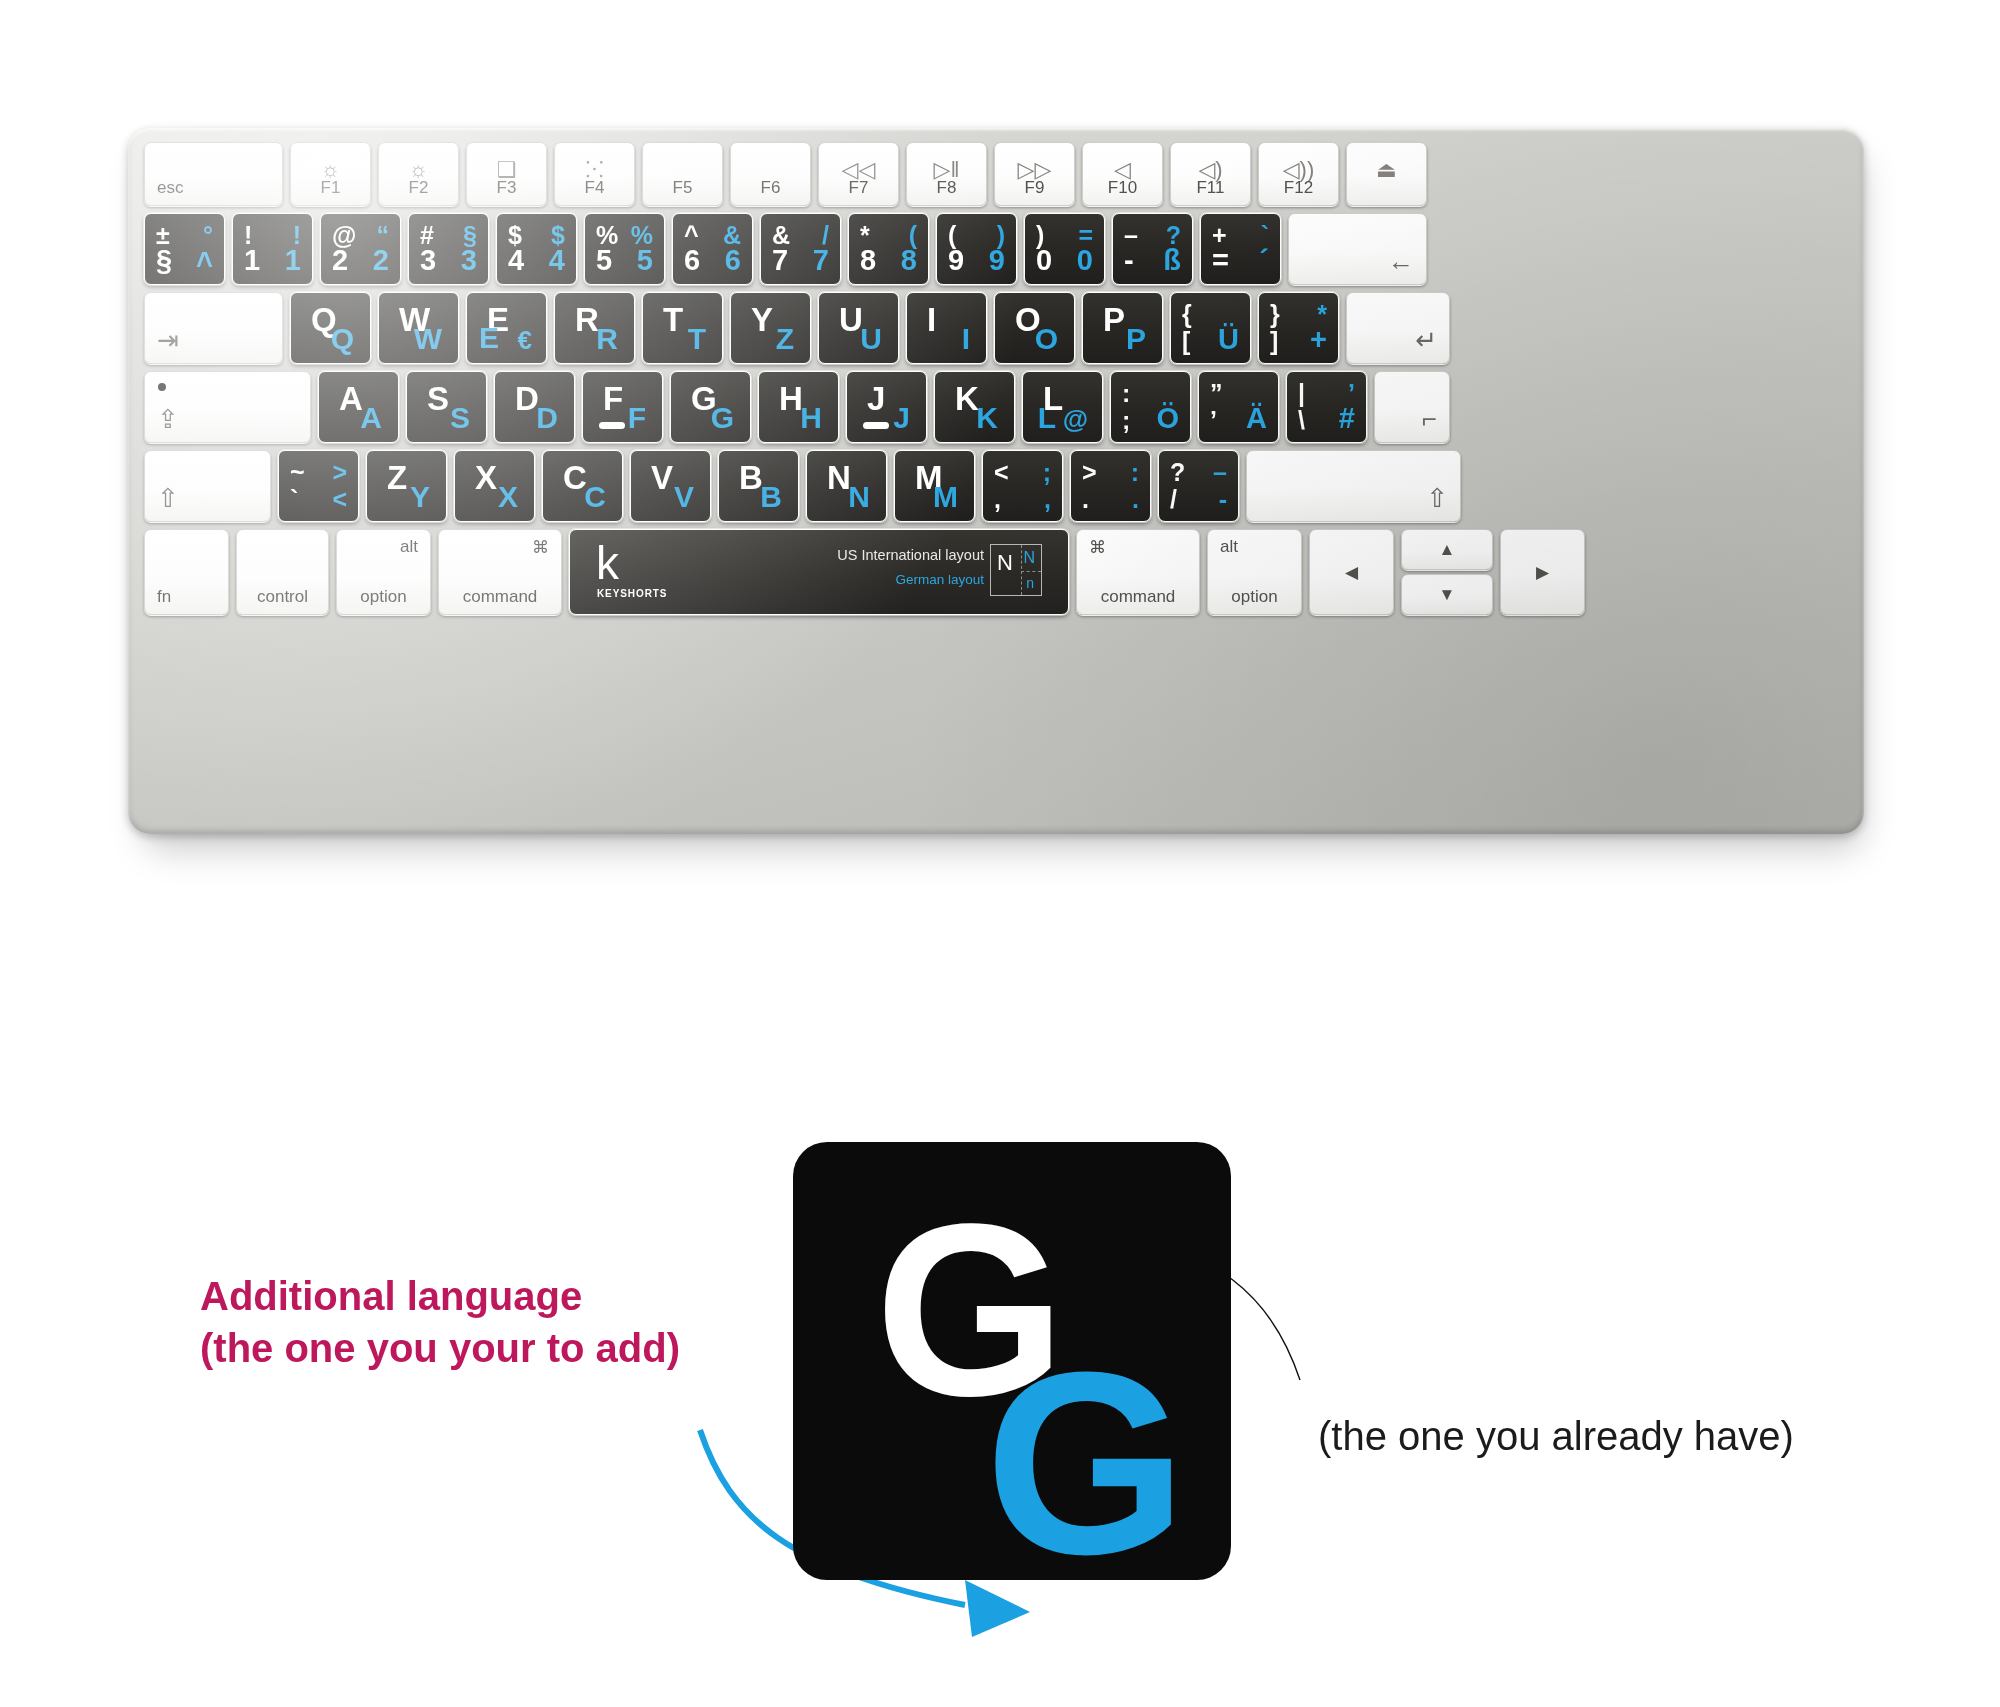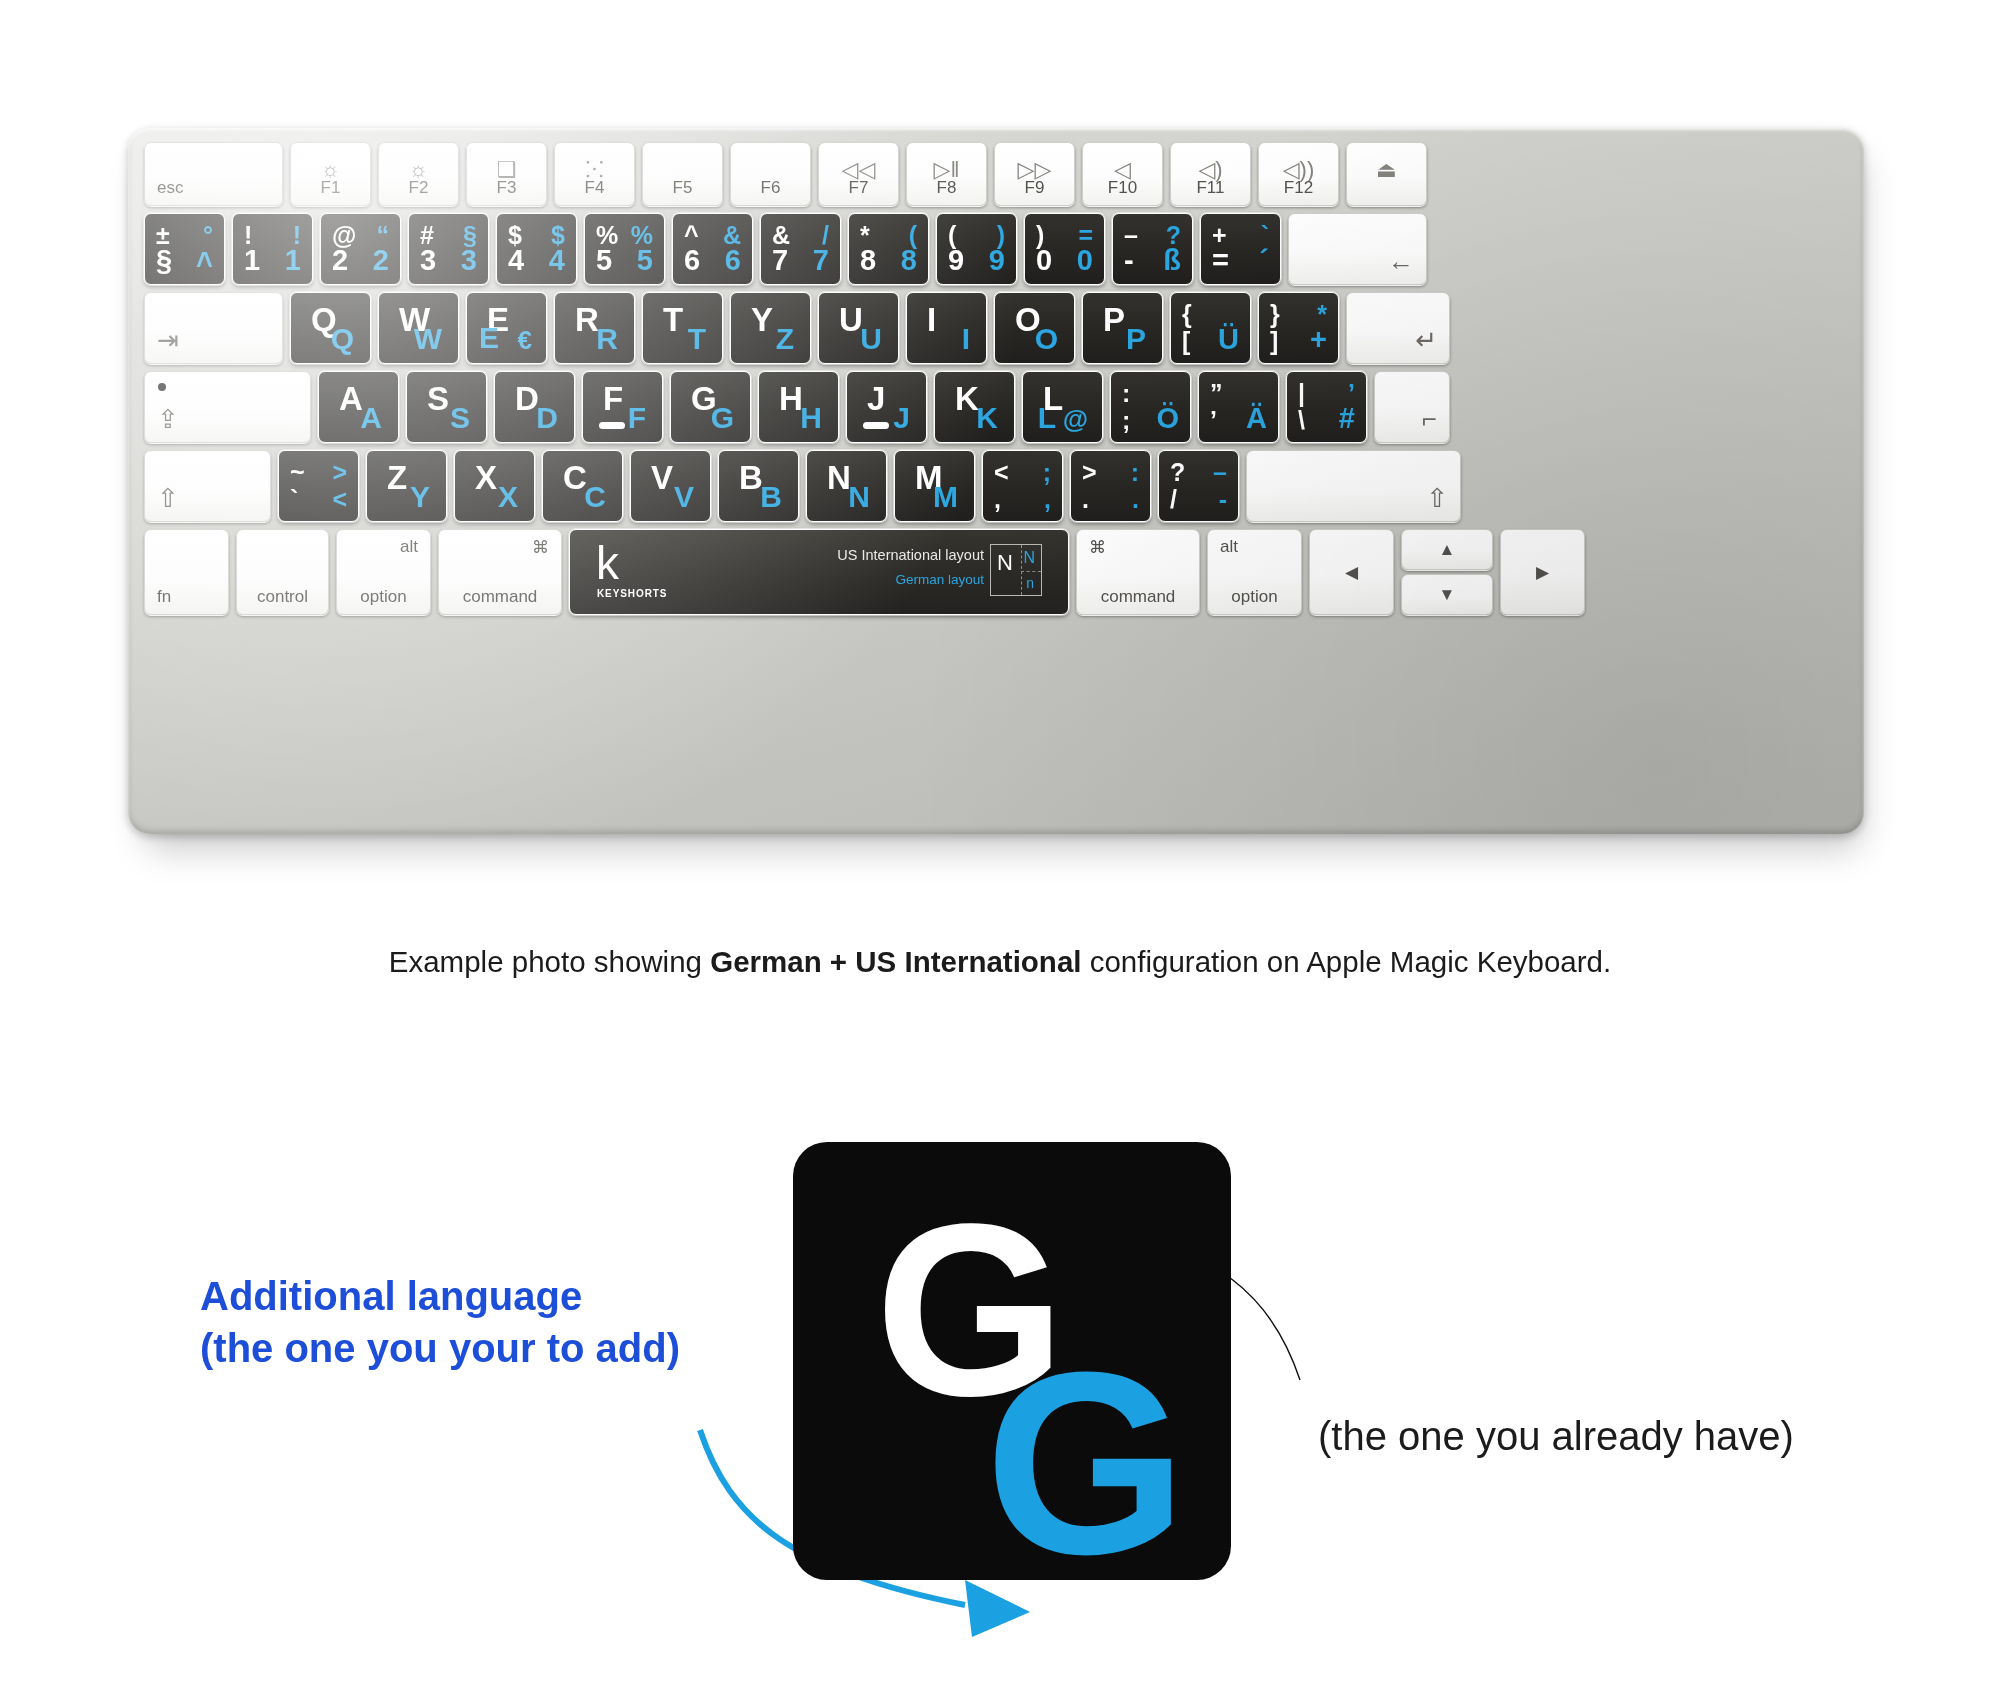--- a/index.html
+++ b/index.html
@@ -152,21 +152,21 @@
     color: #ffffff; font-size: 245px; font-weight: 700; line-height: .82;
     font-family: "Liberation Sans", sans-serif;
   }
   #g-blue {
     position: absolute; right: 44px; bottom: 10px;
     color: #1ba1e2; font-size: 260px; font-weight: 700; line-height: .82;
     font-family: "Liberation Sans", sans-serif;
   }
   #label-additional {
     position: absolute; left: 200px; top: 170px;
-    color: #1d4ed8; font-size: 40px; font-weight: 700; line-height: 1.3;
+    color: #be185d; font-size: 40px; font-weight: 700; line-height: 1.3;
     font-family: "Liberation Sans", sans-serif;
     white-space: nowrap;
   }
   #label-original {
     position: absolute; left: 1318px; top: 310px;
     color: #1b1b1b; font-size: 40px; font-weight: 400; line-height: 1.32;
     font-family: "Liberation Sans", sans-serif;
     white-space: nowrap;
   }
   #arrows-svg { position: absolute; left: 0; top: 0; width: 2000px; height: 600px; }
@@ -534,23 +534,20 @@
           <div class="lbl-light lbl-cc">▼</div>
         </div>
         <div class="key light" style="left: 1372px; top: 401px; width: 85px; height: 86px;">
           <div class="lbl-light lbl-cc">▶</div>
         </div>
       </div>
   </div>
 </div>
 
 <div id="caption">
-  <div>
-    <span>Example photo showing </span><b>German + US International</b><span> configuration on Apple Magic Keyboard.</span>
-  </div>
 </div>
 
 <div id="infographic">
 
   <svg id="arrows-svg" viewBox="0 0 2000 600">
 
     <path d="M 700 330 C 730 420, 790 470, 965 505" fill="none" stroke="#1ba1e2" stroke-width="6"></path>
     <polygon points="1030,512 965,480 972,537" fill="#1ba1e2"></polygon>
 
     <path d="M 1300 280 C 1270 190, 1210 150, 1120 138" fill="none" stroke="#ffffff" stroke-width="6"></path>

